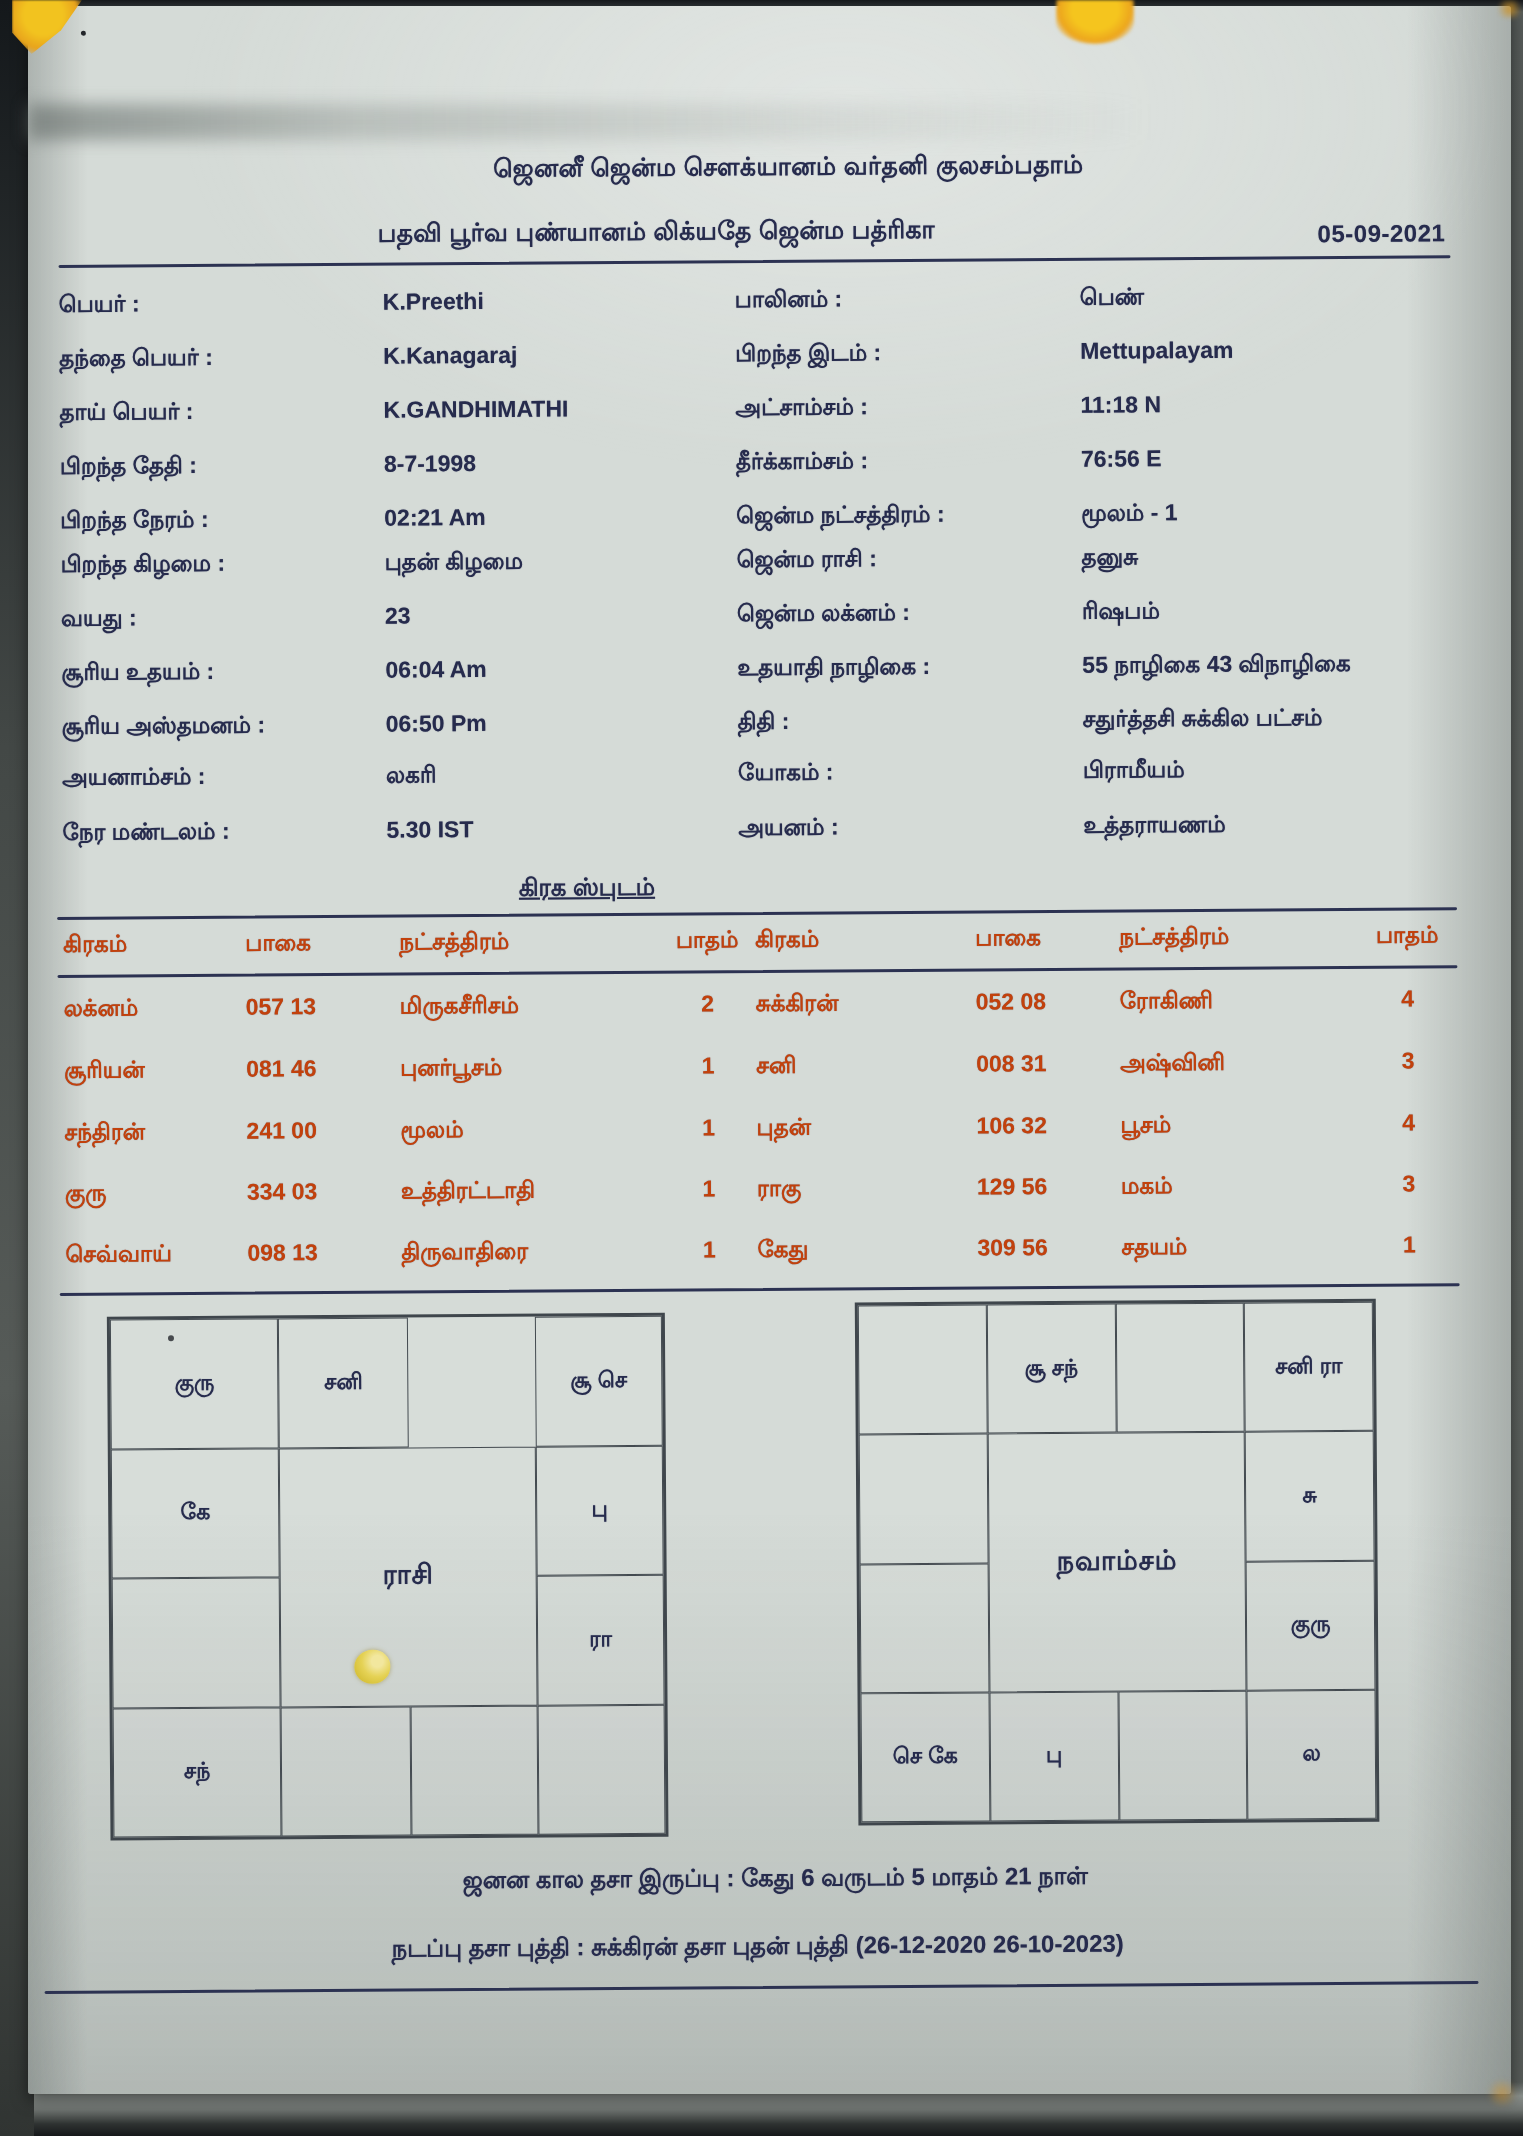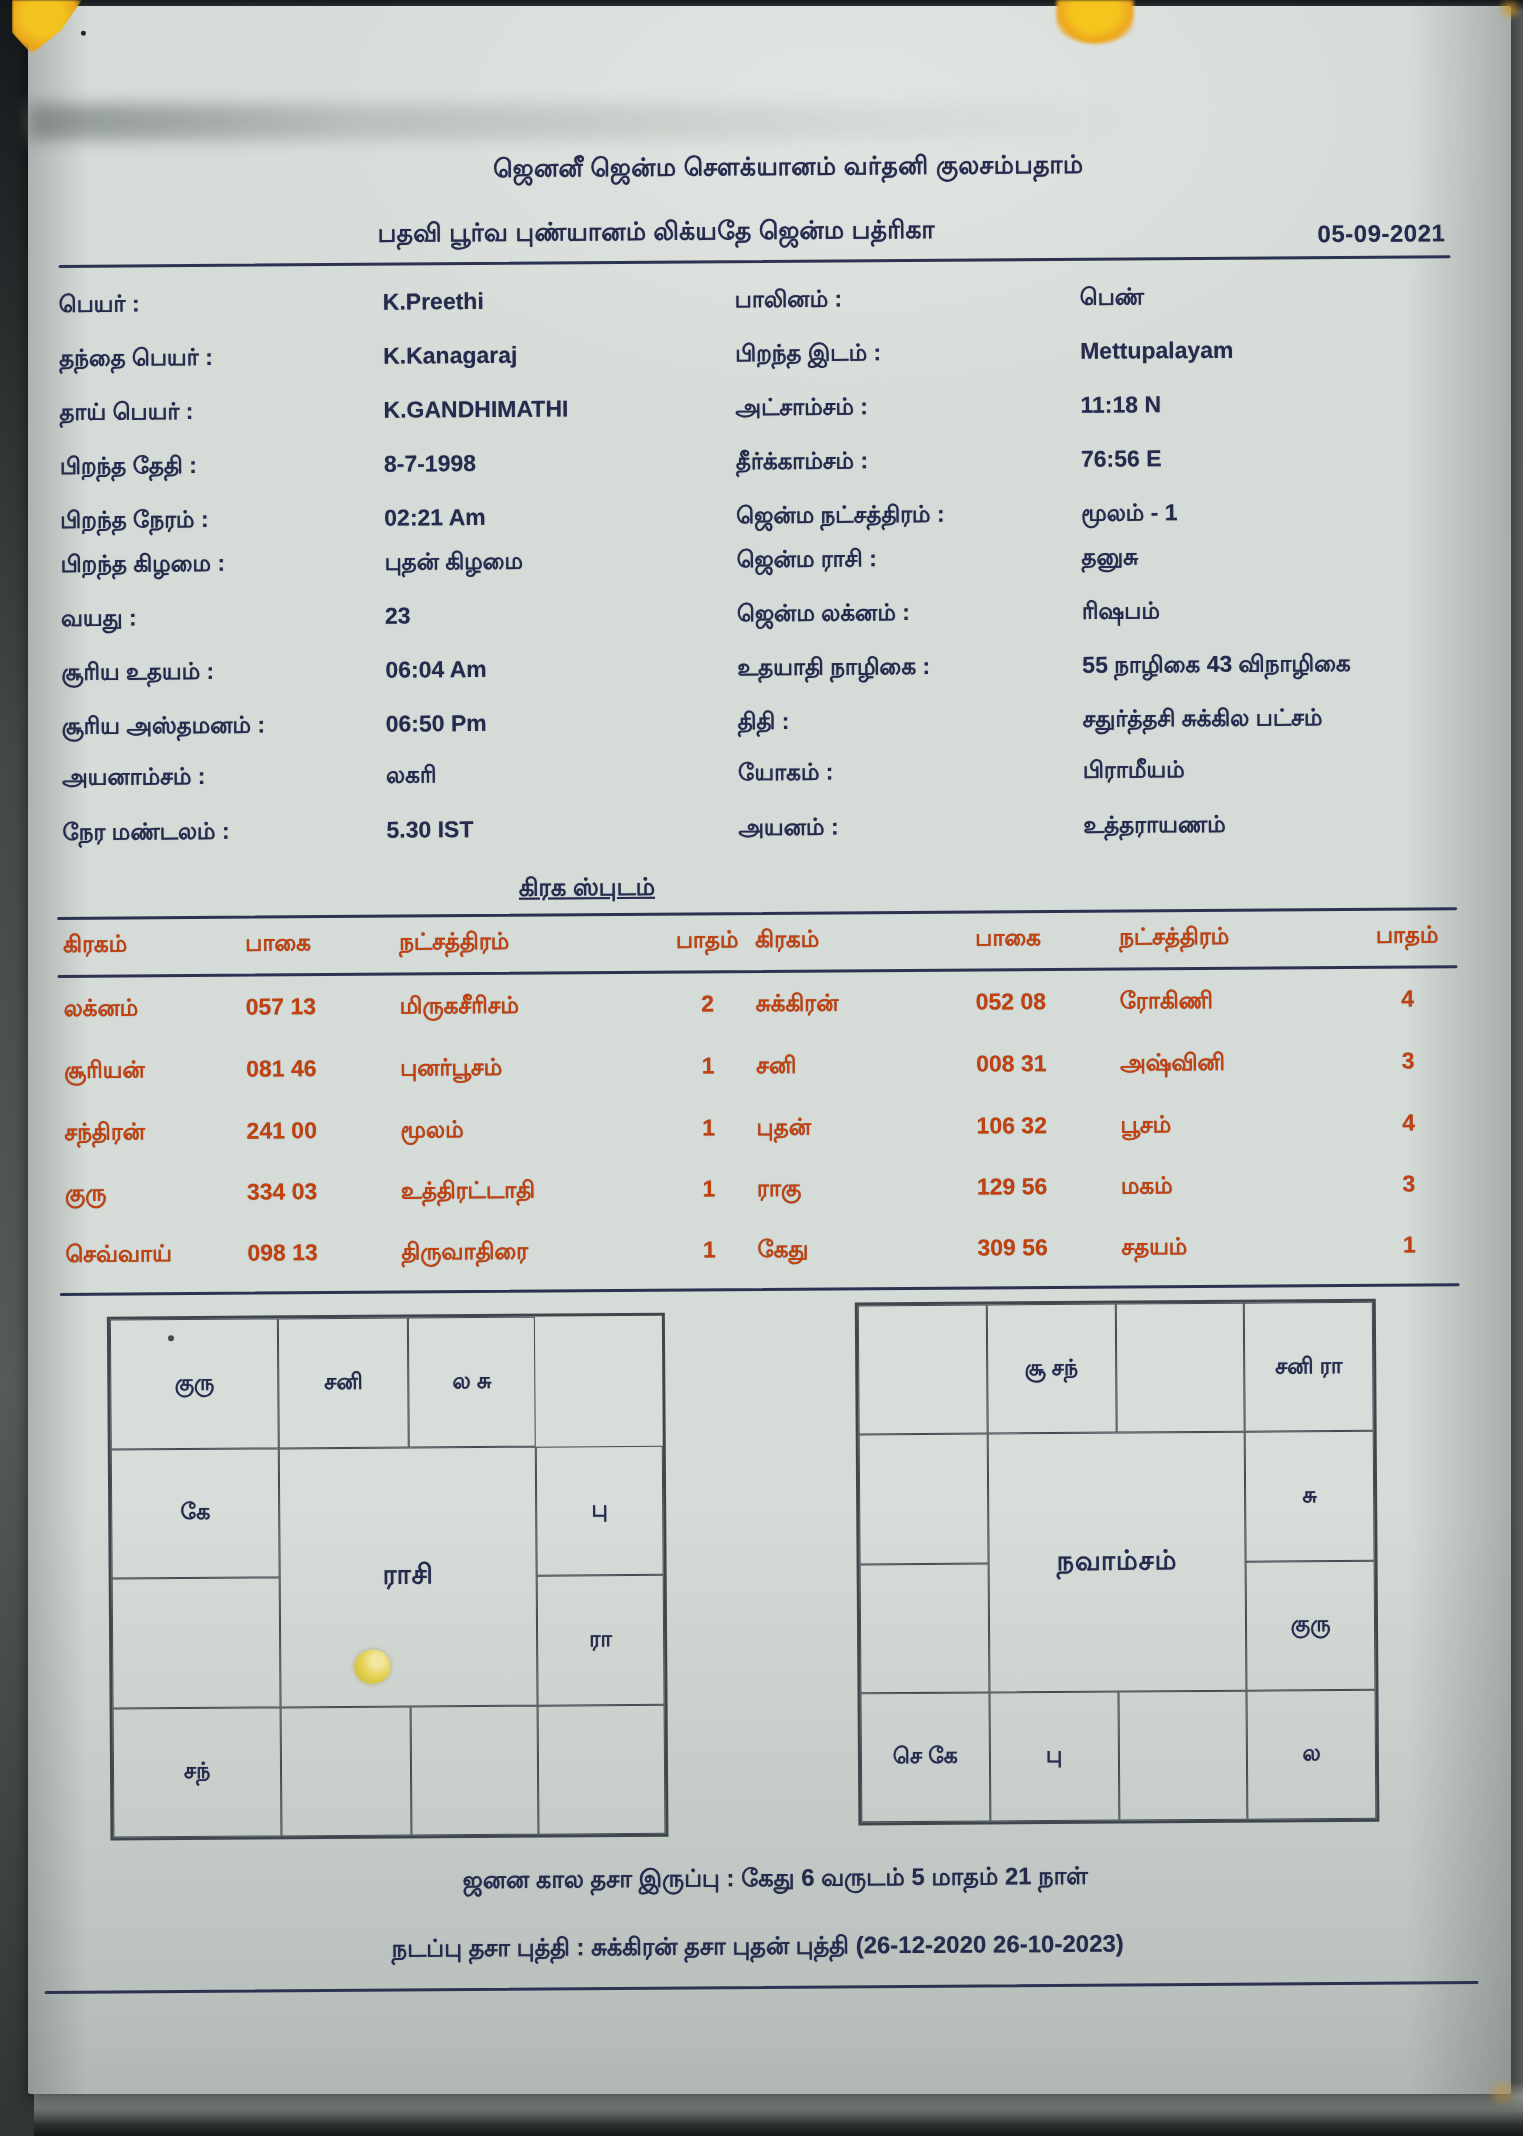--- a/index.html
+++ b/index.html
@@ -203,21 +203,21 @@
       <span class="c5">கேது</span>
       <span class="c6">309 56</span>
       <span class="c7">சதயம்</span>
       <span class="c8">1</span>
     </div>
     <div class="rule" style="top:1282px;left:30px;width:1400px;"></div>
 
     <div class="chart" style="left:77px;top:1306px;width:552px;height:518px;grid-template-columns:30.5% 23.5% 23% 23%;position:absolute;">
       <div class="cell" style="grid-area:1/1;">குரு</div>
       <div class="cell" style="grid-area:1/2;">சனி</div>
-      <div class="cell" style="grid-area:1/3;">ல சு</div>
+      <div class="cell" style="grid-area:1/4;">சூ செ</div>
       <div class="cell" style="grid-area:2/1;">கே</div>
       <div class="cell center" style="grid-area:2/2/4/4;">ராசி</div>
       <div class="cell" style="grid-area:2/4;">பு</div>
       <div class="cell" style="grid-area:3/1;"></div>
       <div class="cell" style="grid-area:3/4;">ரா</div>
       <div class="cell" style="grid-area:4/1;">சந்</div>
       <div class="cell" style="grid-area:4/2;"></div>
       <div class="cell" style="grid-area:4/3;"></div>
       <div class="cell" style="grid-area:4/4;"></div>
       <div class="sticker" style="left:242px;top:332px;"></div>

